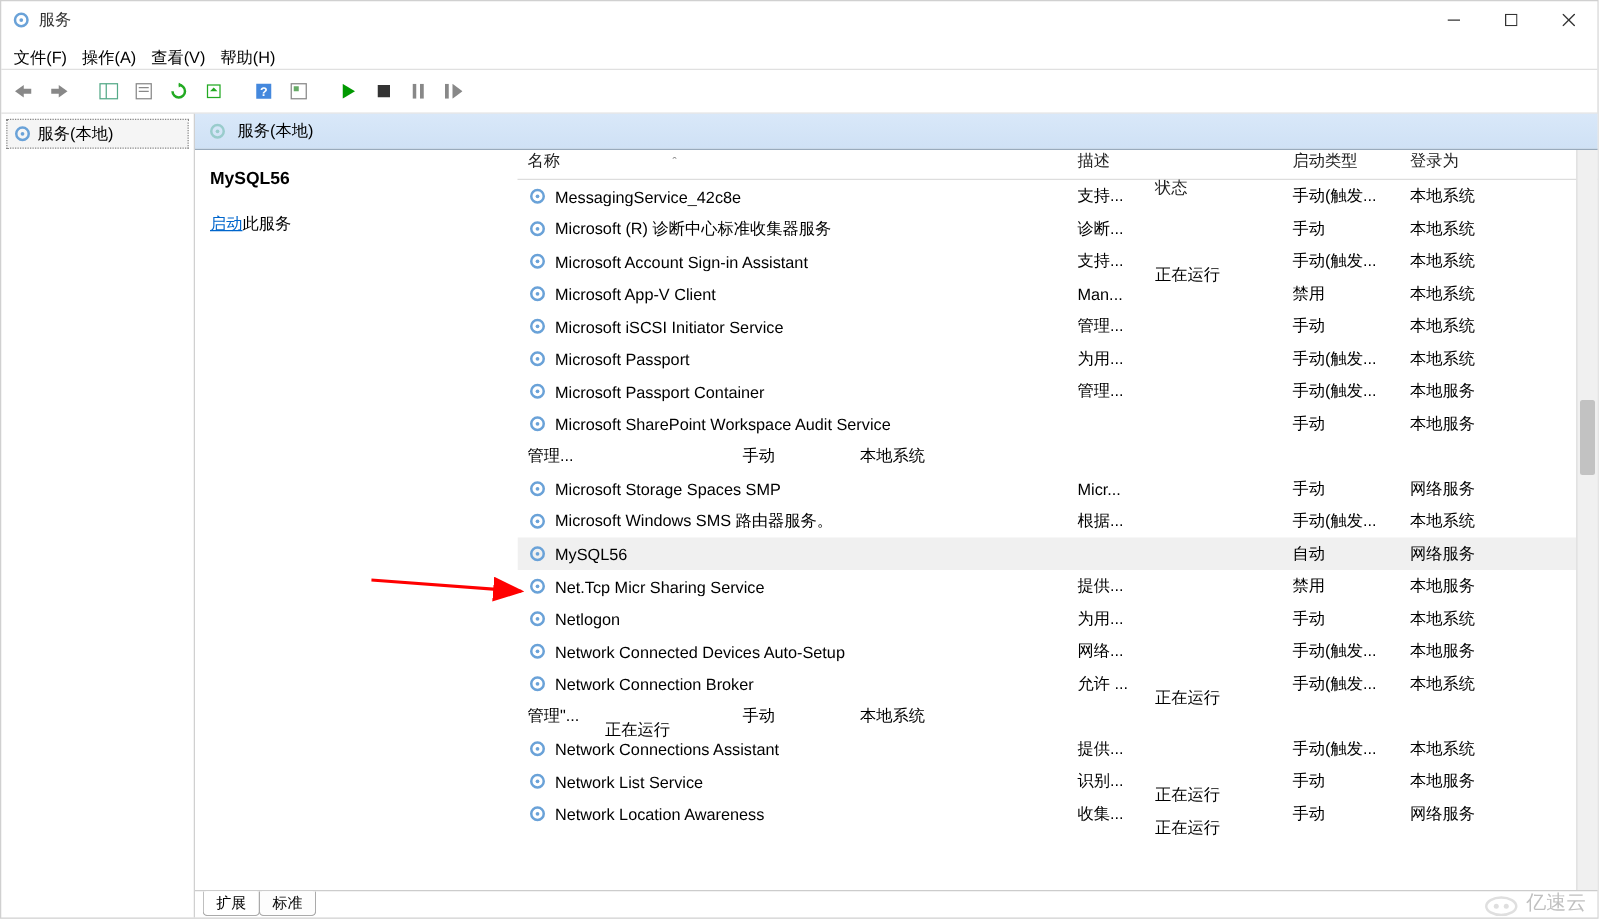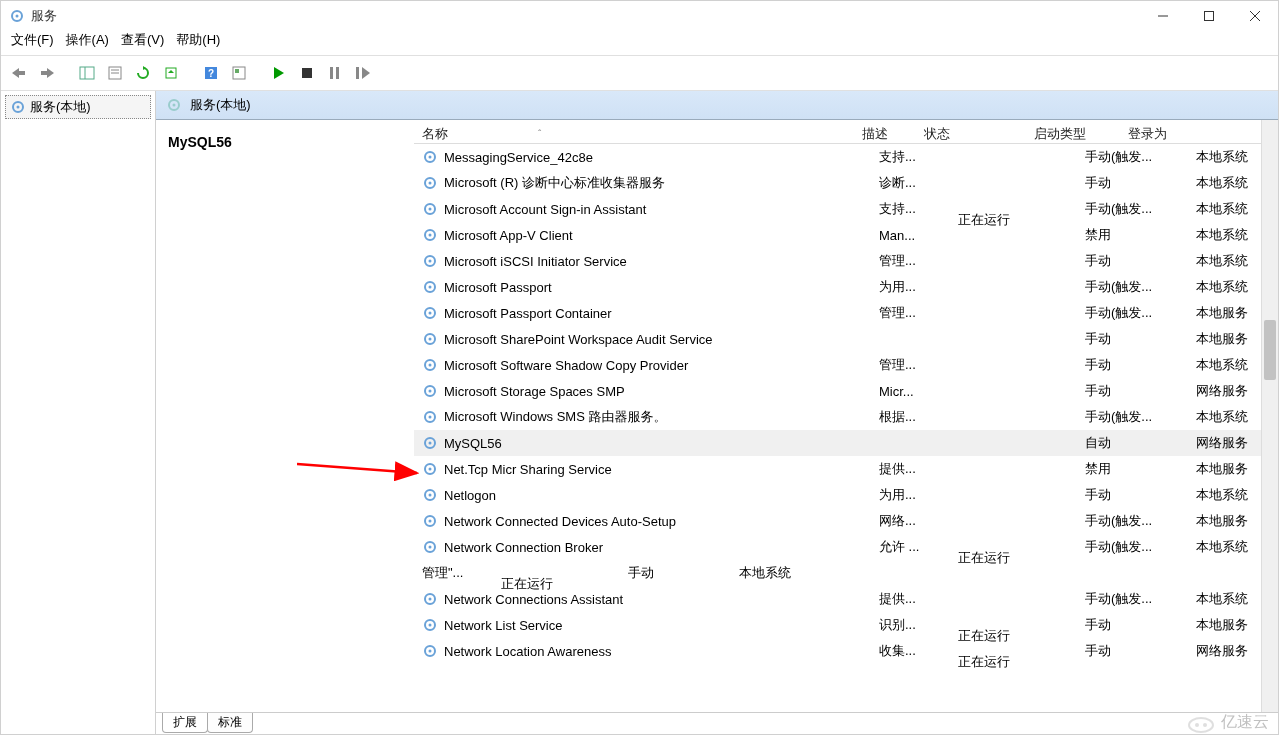--- a/index.html
+++ b/index.html
@@ -4,43 +4,43 @@
 <style>
 * { box-sizing: border-box; margin: 0; padding: 0; }
 body { font-family: "Microsoft YaHei", Tahoma, Segoe UI, sans-serif; font-size: 13px; color: #000; background: #fff; width: 1279px; height: 739px; overflow: hidden; position: relative; }
 .window { border: 1px solid #d0d0d0; width: 1279px; height: 735px; display: flex; flex-direction: column; background: #fff; }
 .titlebar { height: 30px; display: flex; align-items: center; padding-left: 8px; }
 .titlebar .gear { width: 16px; height: 16px; margin-right: 6px; }
 .title-text { flex: 0 0 auto; font-size: 13px; color: #333; }
 .title-spacer { flex: 1; }
 .win-controls { display: flex; height: 30px; }
 .win-btn { width: 46px; height: 30px; display: flex; align-items: center; justify-content: center; color: #555; }
-.menubar { height: 24px; display: flex; align-items: flex-start; padding-left: 10px; gap: 12px; font-size: 13px; }
+.menubar { height: 24px; display: flex; align-items: flex-end; padding-left: 10px; gap: 12px; font-size: 13px; }
 .toolbar { height: 36px; border-top: 1px solid #e0e0e0; border-bottom: 1px solid #e0e0e0; display: flex; align-items: center; padding-left: 6px; gap: 4px; }
 .tbtn { width: 24px; height: 24px; display: flex; align-items: center; justify-content: center; border: 1px solid transparent; }
 .tsep { width: 8px; }
 .body { flex: 1; display: flex; min-height: 0; }
 .left-pane { width: 155px; border-right: 1px solid #d0d0d0; padding: 4px; }
 .tree-item { display: flex; align-items: center; gap: 4px; padding: 2px 4px; background: #f5f5f5; border: 1px dotted #888; }
 .right-pane { flex: 1; display: flex; flex-direction: column; min-width: 0; }
 .right-header { background: linear-gradient(#d9e8f9 0%, #cfe1f5 100%); border-bottom: 1px solid #9ab; padding: 5px 10px; display: flex; align-items: center; gap: 8px; }
 .main-area { flex:1; display:flex; min-height:0; }
 .detail-col { width: 258px; padding: 14px 8px 8px 12px; }
 .detail-title { font-weight: bold; font-size: 14px; margin-bottom: 20px; }
 .detail-link { color: #0066cc; text-decoration: underline; }
 .list-col { flex: 1; position: relative; min-width: 0; display:flex; flex-direction:column; }
-.list-header { display: flex; border-bottom: 1px solid #ddd; height: 24px; align-items: flex-end; font-size: 13px; color: #222; }
+.list-header { display: flex; border-bottom: 1px solid #ddd; height: 24px; align-items: flex-start; font-size: 13px; color: #222; }
 .list-header .col { padding: 0 8px; border-right: 1px solid transparent; }
 .col-name { width: 440px; }
 .col-desc { width: 62px; }
 .col-status { width: 110px; margin-top: 21px; }
 .col-startup { width: 94px; }
 .col-login { width: 90px; }
 .list-rows { flex:1; overflow:hidden; }
-.row { display: flex; height: 26px; align-items: center; gap: 17px; }
+.row { display: flex; height: 26px; align-items: center; }
 .row .col { padding: 0 8px; overflow: hidden; white-space: nowrap; text-overflow: ellipsis; font-size: 13px; }
 .row .col-name { display: flex; align-items: center; gap: 6px; }
 .row.highlight { background: #f0f0f0; }
 .gear-icon { width: 16px; height: 16px; flex-shrink: 0; }
 .scrollbar { position: absolute; right: 0; top: 0; bottom: 0; width: 17px; background: #f0f0f0; border-left: 1px solid #ddd; }
 .scroll-thumb { position: absolute; left: 2px; right: 2px; top: 200px; height: 60px; background: #c2c2c2; border-radius: 2px; }
 .tabs { height: 22px; display: flex; align-items: flex-start; padding-left: 6px; border-top: 1px solid #ccc; }
 .tab { padding: 1px 10px; border: 1px solid #aaa; border-top: none; border-radius: 0 0 4px 4px; margin-right: -1px; background: #fdfdfd; font-size: 12px; }
 .tab.active { background: #fff; }
 .arrow-annot { position: absolute; left: 297px; top: 459px; pointer-events: none; }
@@ -179,20 +179,23 @@
         <svg width="16" height="16">
             <circle cx="8" cy="8" r="5" fill="none" stroke="#9cc" stroke-width="2"></circle>
             <circle cx="8" cy="8" r="1.5" fill="#9cc"></circle>
           </svg>
         <span>服务(本地)</span>
       </div>
 
       <div class="main-area">
         <div class="detail-col">
           <div class="detail-title">MySQL56</div>
+          <div>
+            <a href="#" class="detail-link">启动</a><span>此服务</span>
+          </div>
         </div>
 
         <div class="list-col">
           <div class="list-header">
             <div class="col col-name"><span>名称</span><span class="sortmark">ˆ</span></div>
             <div class="col col-desc">描述</div>
             <div class="col col-status">状态</div>
             <div class="col col-startup">启动类型</div>
             <div class="col col-login">登录为</div>
           </div>
@@ -295,27 +298,20 @@
                     <circle cx="8" cy="8" r="1.5" fill="#6aa2d8"></circle>
                   </svg>
                   <span>Microsoft SharePoint Workspace Audit Service</span>
                 </div>
                 <div class="col col-desc"></div>
                 <div class="col col-status"></div>
                 <div class="col col-startup">手动</div>
                 <div class="col col-login">本地服务</div>
               </div>
               <div class="row">
-                <div class="col col-name">
-                  <svg class="gear-icon" viewBox="0 0 16 16">
-                    <circle cx="8" cy="8" r="5" fill="none" stroke="#6aa2d8" stroke-width="2"></circle>
-                    <circle cx="8" cy="8" r="1.5" fill="#6aa2d8"></circle>
-                  </svg>
-                  <span>Microsoft Software Shadow Copy Provider</span>
-                </div>
                 <div class="col col-desc">管理...</div>
                 <div class="col col-status"></div>
                 <div class="col col-startup">手动</div>
                 <div class="col col-login">本地系统</div>
               </div>
               <div class="row">
                 <div class="col col-name">
                   <svg class="gear-icon" viewBox="0 0 16 16">
                     <circle cx="8" cy="8" r="5" fill="none" stroke="#6aa2d8" stroke-width="2"></circle>
                     <circle cx="8" cy="8" r="1.5" fill="#6aa2d8"></circle>

